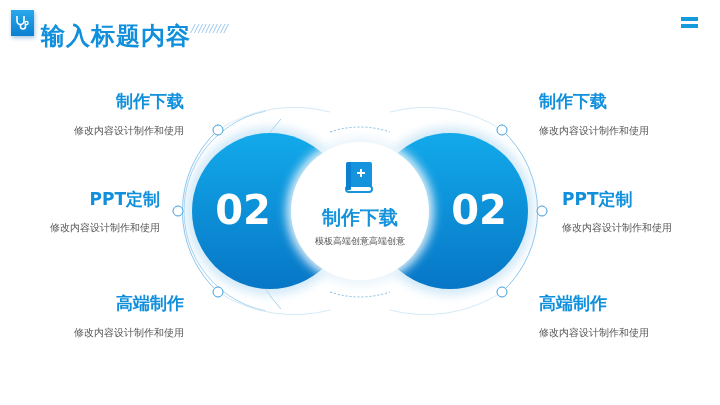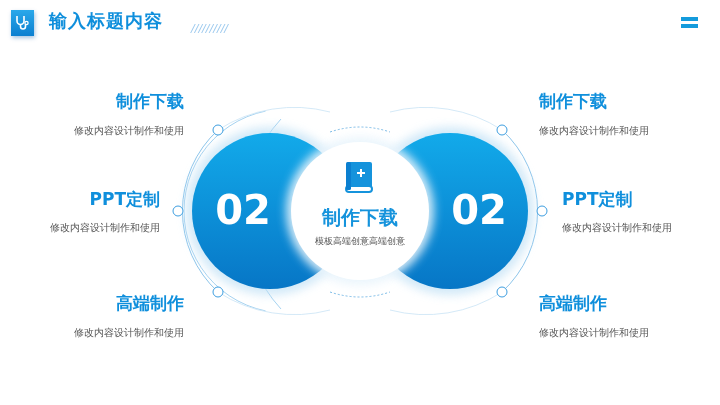--- a/index.html
+++ b/index.html
@@ -1,21 +1,21 @@
 <!DOCTYPE html>
 <html><head>
 <meta charset="utf-8">
 <style>
   html, body { margin:0; padding:0; }
   body { width:720px; height:405px; overflow:hidden; background:#ffffff; position:relative;
          font-family:"DejaVu Sans", "Liberation Sans", sans-serif; }
   .header-icon-box { position:absolute; left:11px; top:10px; width:23px; height:26px;
          background:linear-gradient(180deg,#2aa8ea 0%,#0b7fd0 100%); box-shadow:1px 2px 4px rgba(0,90,170,0.35); }
   .header-icon-box svg { position:absolute; left:3px; top:5px; }
-  .page-title { position:absolute; left:41px; top:9px; font-size:18px; font-weight:bold; color:#0f8fdc; letter-spacing:1px;margin-left:8px; }
+  .page-title { position:absolute; left:41px; top:20px; font-size:24px; font-weight:bold; color:#0f8fdc; letter-spacing:1px; }
   .slashes { position:absolute; left:191px; top:22px; font-size:11px; color:#9cc9ee; letter-spacing:0px; font-style:italic; }
   .menu-icon { position:absolute; left:681px; top:17px; width:17px; }
   .menu-icon i { display:block; height:4px; background:#149bdc; margin-bottom:3px; }
 
   .item-title { position:absolute; font-size:17px; font-weight:bold; color:#0f8fdc; white-space:nowrap; }
   .item-desc { position:absolute; font-size:10px; color:#555555; white-space:nowrap; }
   .r { text-align:right; }
 
   .stage { position:absolute; left:0; top:0; width:720px; height:405px; }
 </style>

